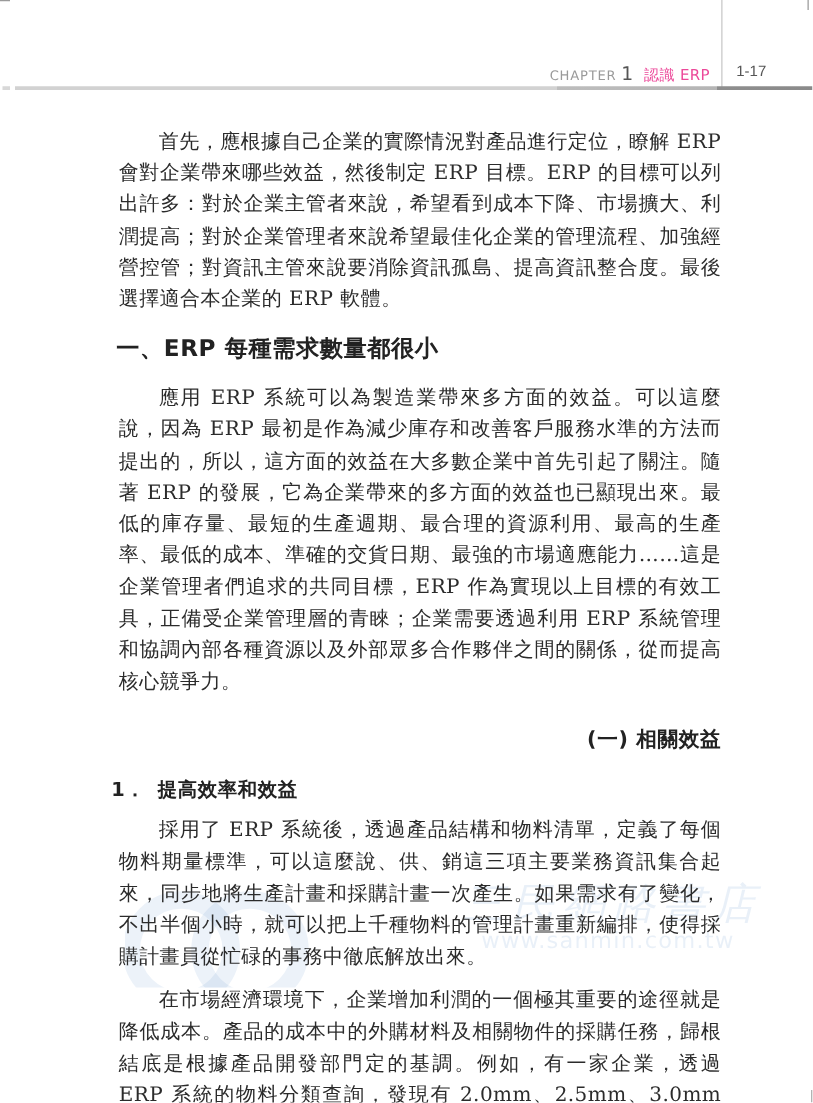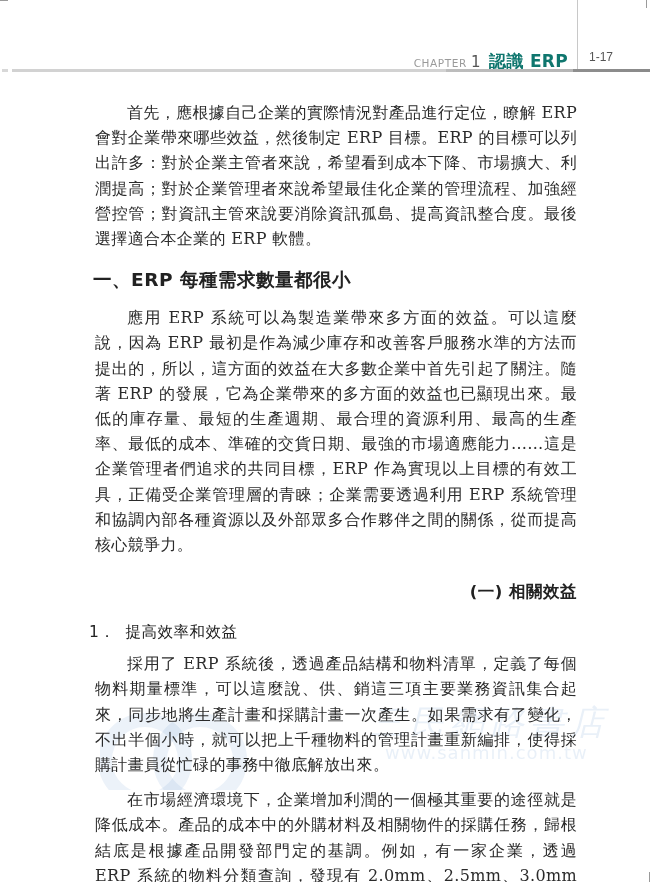--- a/index.html
+++ b/index.html
@@ -56,25 +56,24 @@
     .chapter-label .word {
       font-size: 10.5px;
       color: #9a9a9a;
     }
     .chapter-label .num {
       font-size: 15px;
       color: #555;
       font-weight: normal;
     }
     .chapter-label .title {
-      font-size: 17px;
-      color: #0f766e;
+      font-size: 12px;
+      color: #ec4899;
       margin-left: 4px;
       letter-spacing: 0.3px;
-      font-weight: bold;
     }
     .page-number {
       position: absolute;
       left: 589px;
       top: 50px;
       font-family: Liberation Sans, sans-serif;
       font-size: 12px;
       color: #555;
     }
     .header-rule {
@@ -125,21 +124,21 @@
       font-weight: bold;
       font-size: 16.5px;
       line-height: 22px;
       color: #222;
       letter-spacing: 0.5px;
       text-align: right;
     }
     h4.item-heading {
       margin: 0 0 8px -6px;
       font-family: "DejaVu Sans", "Liberation Sans", sans-serif;
-      font-weight: normal;
+      font-weight: bold;
       font-size: 15.5px;
       line-height: 22px;
       color: #222;
       letter-spacing: 0.5px;
     }
     h4.item-heading .item-num {
       margin-right: 10px;
     }
 
     

